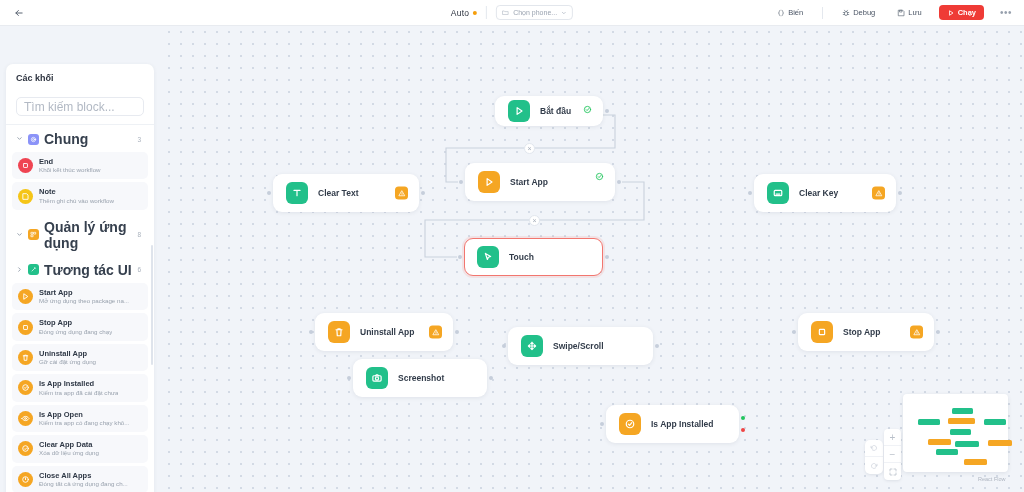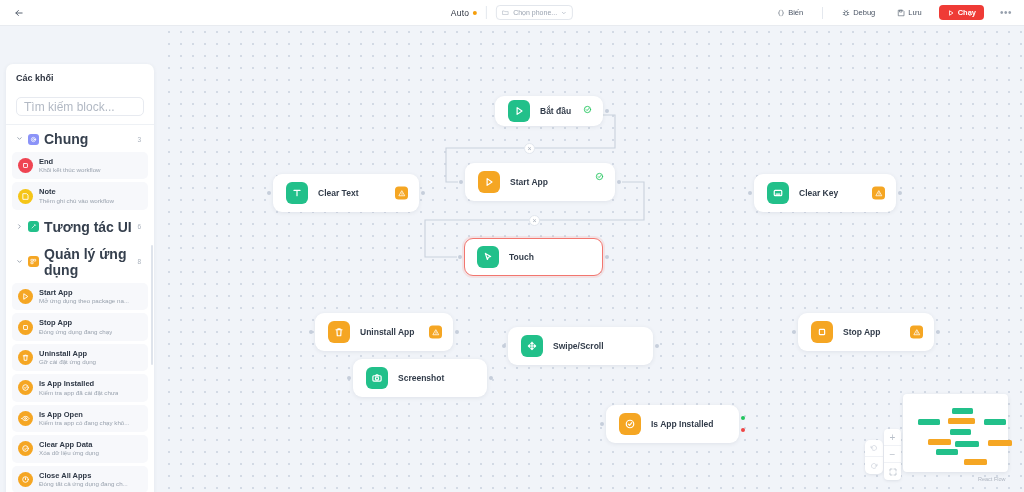--- a/index.html
+++ b/index.html
@@ -289,43 +289,43 @@
               <path d="M4 3h6l2.5 2.5V13H4z"></path>
             </svg>
           </span>
           <span class="blk-txt">
             <span class="blk-name" style="display:block">Note</span>
             <span class="blk-desc" style="display:block">Thêm ghi chú vào workflow</span>
           </span>
         </div>
         <div class="grp-row">
           <span class="grp-caret"><svg width="7" height="7" viewBox="0 0 16 16" fill="none" stroke="#9aa3b0" stroke-width="2.2" stroke-linecap="round">
-              <path d="M6 4l4 4-4 4"></path>
-            </svg></span>
-          <span class="grp-ico" style="background: rgb(34, 192, 138);">
-            <svg width="7" height="7" viewBox="0 0 16 16" fill="none" stroke="#fff" stroke-width="1.6" stroke-linecap="round" stroke-linejoin="round">
-              <path d="M4.5 11.5l7-7M10.5 3.5l2 2"></path>
-            </svg>
-          </span>
-          <span class="grp-name">Tương tác UI</span>
-          <span class="grp-count">6</span>
-        </div>
-        <div class="grp-row">
-          <span class="grp-caret"><svg width="7" height="7" viewBox="0 0 16 16" fill="none" stroke="#9aa3b0" stroke-width="2.2" stroke-linecap="round">
               <path d="M4 6l4 4 4-4"></path>
             </svg></span>
           <span class="grp-ico" style="background: rgb(245, 166, 35);">
             <svg width="7" height="7" viewBox="0 0 16 16" fill="none" stroke="#fff" stroke-width="1.6" stroke-linecap="round" stroke-linejoin="round">
               <rect x="3" y="3" width="4" height="4"></rect>
               <rect x="9" y="3" width="4" height="4"></rect>
               <rect x="3" y="9" width="4" height="4"></rect>
             </svg>
           </span>
           <span class="grp-name">Quản lý ứng dụng</span>
           <span class="grp-count">8</span>
+        </div>
+        <div class="grp-row">
+          <span class="grp-caret"><svg width="7" height="7" viewBox="0 0 16 16" fill="none" stroke="#9aa3b0" stroke-width="2.2" stroke-linecap="round">
+              <path d="M6 4l4 4-4 4"></path>
+            </svg></span>
+          <span class="grp-ico" style="background: rgb(34, 192, 138);">
+            <svg width="7" height="7" viewBox="0 0 16 16" fill="none" stroke="#fff" stroke-width="1.6" stroke-linecap="round" stroke-linejoin="round">
+              <path d="M4.5 11.5l7-7M10.5 3.5l2 2"></path>
+            </svg>
+          </span>
+          <span class="grp-name">Tương tác UI</span>
+          <span class="grp-count">6</span>
         </div>
         <div class="blk">
           <span class="blk-ico" style="background:#f5a623">
             <svg width="9" height="9" viewBox="0 0 16 16" fill="none" stroke="#fff" stroke-width="1.6" stroke-linecap="round" stroke-linejoin="round">
               <path d="M5.5 3.5l6.5 4.5-6.5 4.5z"></path>
             </svg>
           </span>
           <span class="blk-txt">
             <span class="blk-name" style="display:block">Start App</span>
             <span class="blk-desc" style="display:block">Mở ứng dụng theo package na...</span>

